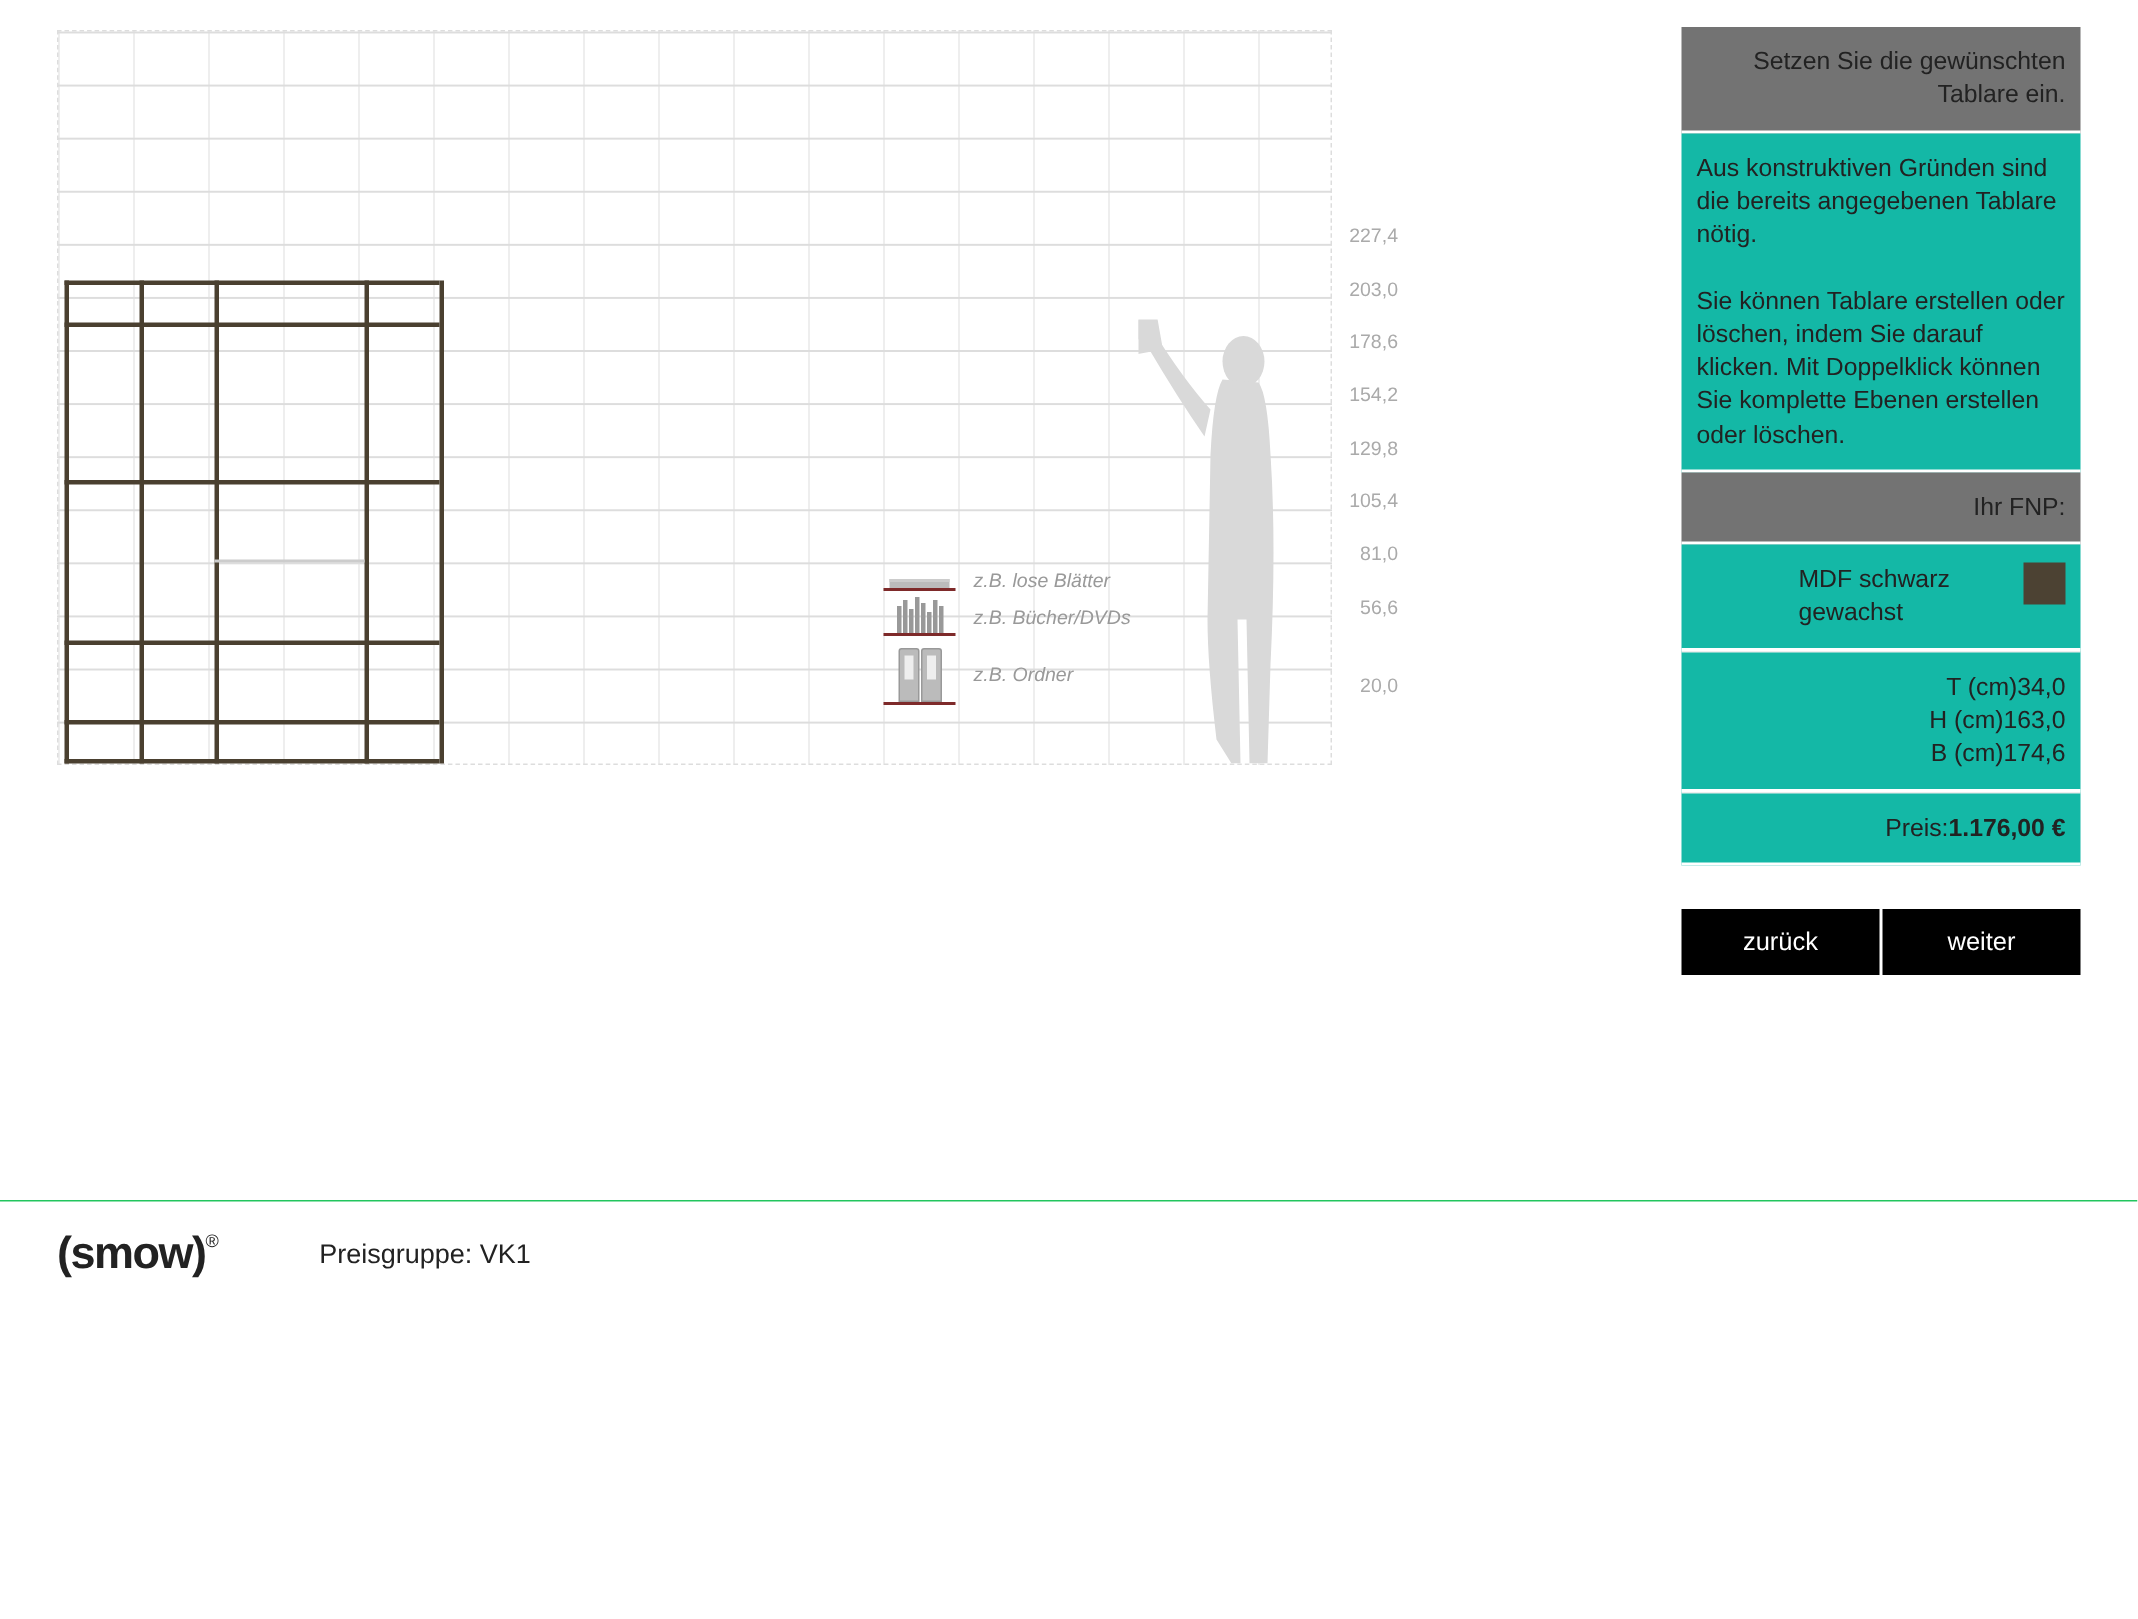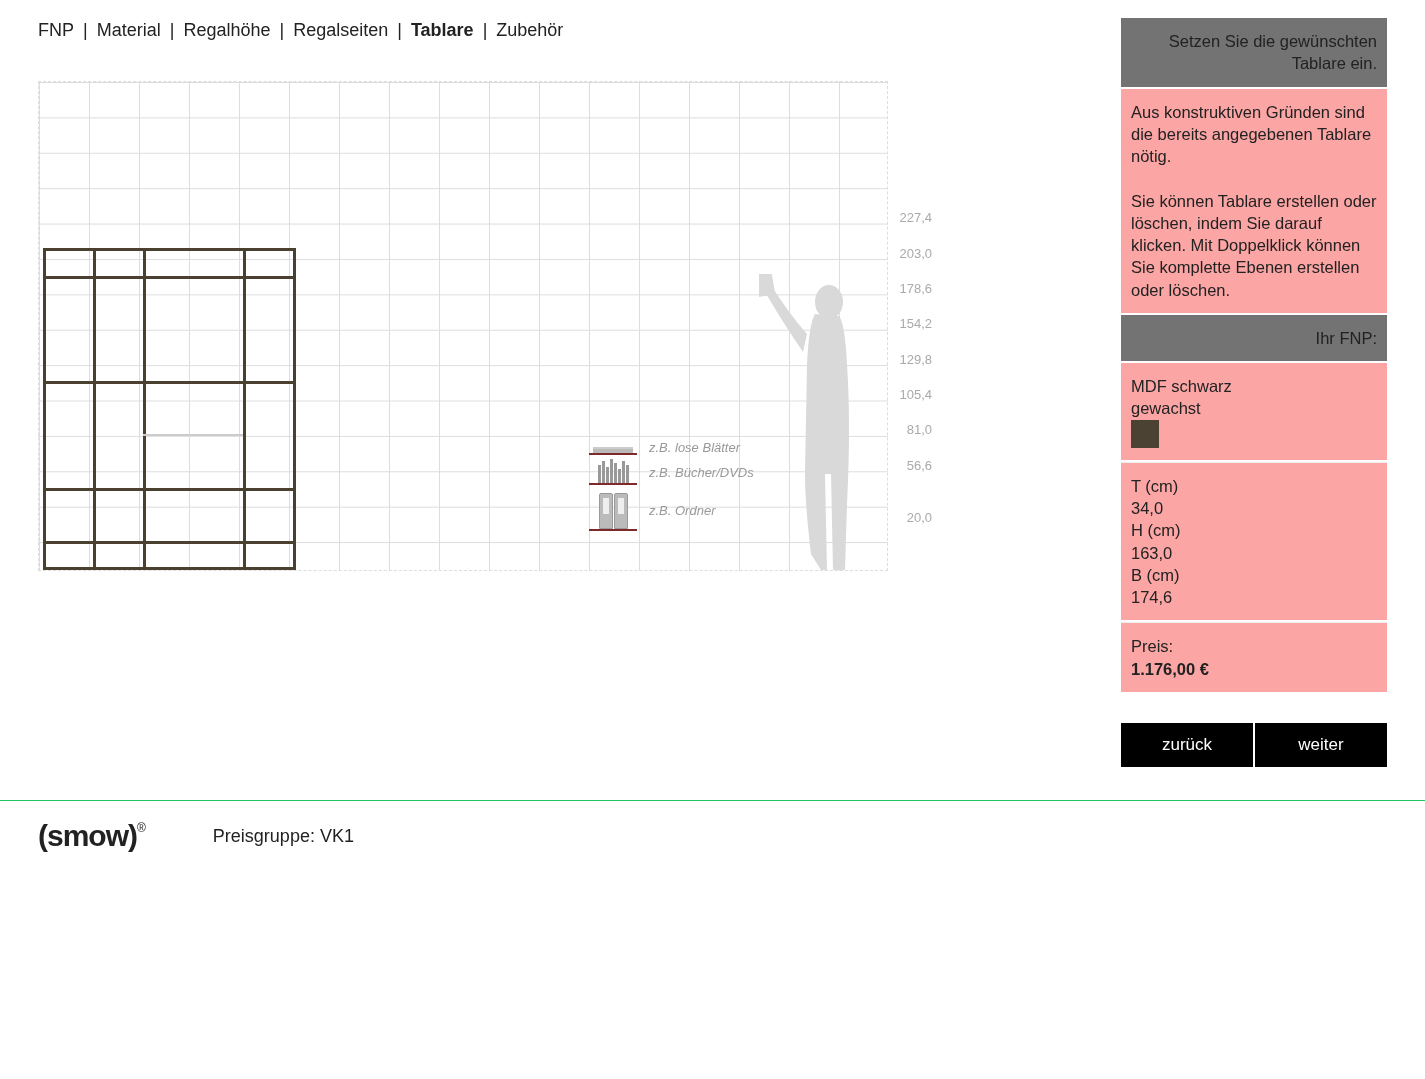--- a/index.html
+++ b/index.html
@@ -115,25 +115,24 @@
     display: flex;
     flex-direction: column;
   }
   .panel {
     border-bottom: 2px solid #fff;
     padding: 12px 10px;
     font-size: 16.5px;
     line-height: 1.35;
   }
   .panel.light { background: #737373; text-align: right; }
-  .panel.white { background: #fca5a5; }
+  .panel.white { background: #14b8a6; }
   .dim-row, .mat-row, .price-row {
     display: flex;
     justify-content: flex-end;
-    flex-direction: column;
   }
   .swatch {
     width: 28px; height: 28px;
     background: #4c4233;
   }
   .price-row .val { font-weight: bold; }
   .nav-buttons {
     display: flex;
     gap: 2px;
     margin-top: 29px;
@@ -169,21 +168,20 @@
   .pricegroup {
     margin-left: 68px;
     font-size: 18px;
   }
 </style>
 </head>
 <body>
 
 <div class="page">
   <div class="main-area">
-    <div class="breadcrumbs" id="breadcrumbs"><span>FNP</span><span class="sep"> | </span><span>Material</span><span class="sep"> | </span><span>Regalhöhe</span><span class="sep"> | </span><span>Regalseiten</span><span class="sep"> | </span><span class="active">Tablare</span><span class="sep"> | </span><span>Zubehör</span></div>
 
     <div class="canvas">
 
       <div class="height-labels" id="height-labels">
           <div style="top: 148px;">227,4</div>
           <div style="top: 184px;">203,0</div>
           <div style="top: 219px;">178,6</div>
           <div style="top: 254px;">154,2</div>
           <div style="top: 290px;">129,8</div>
           <div style="top: 325px;">105,4</div>

